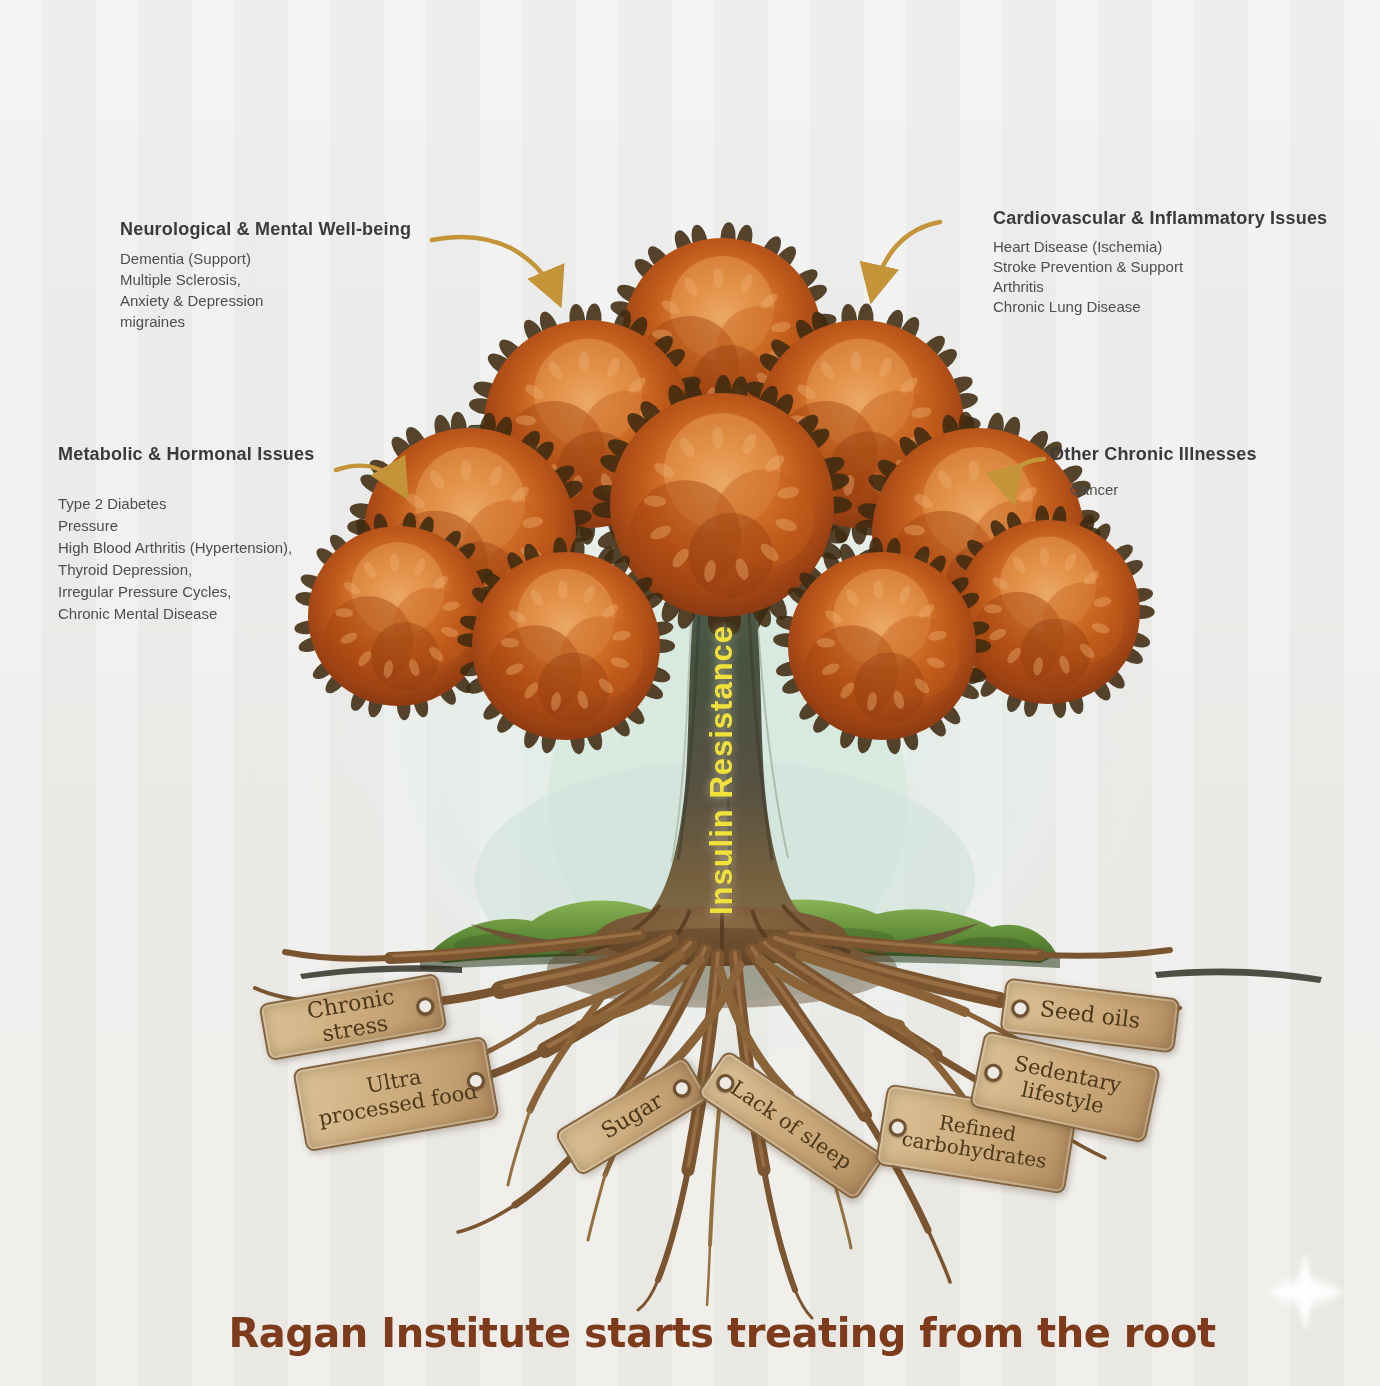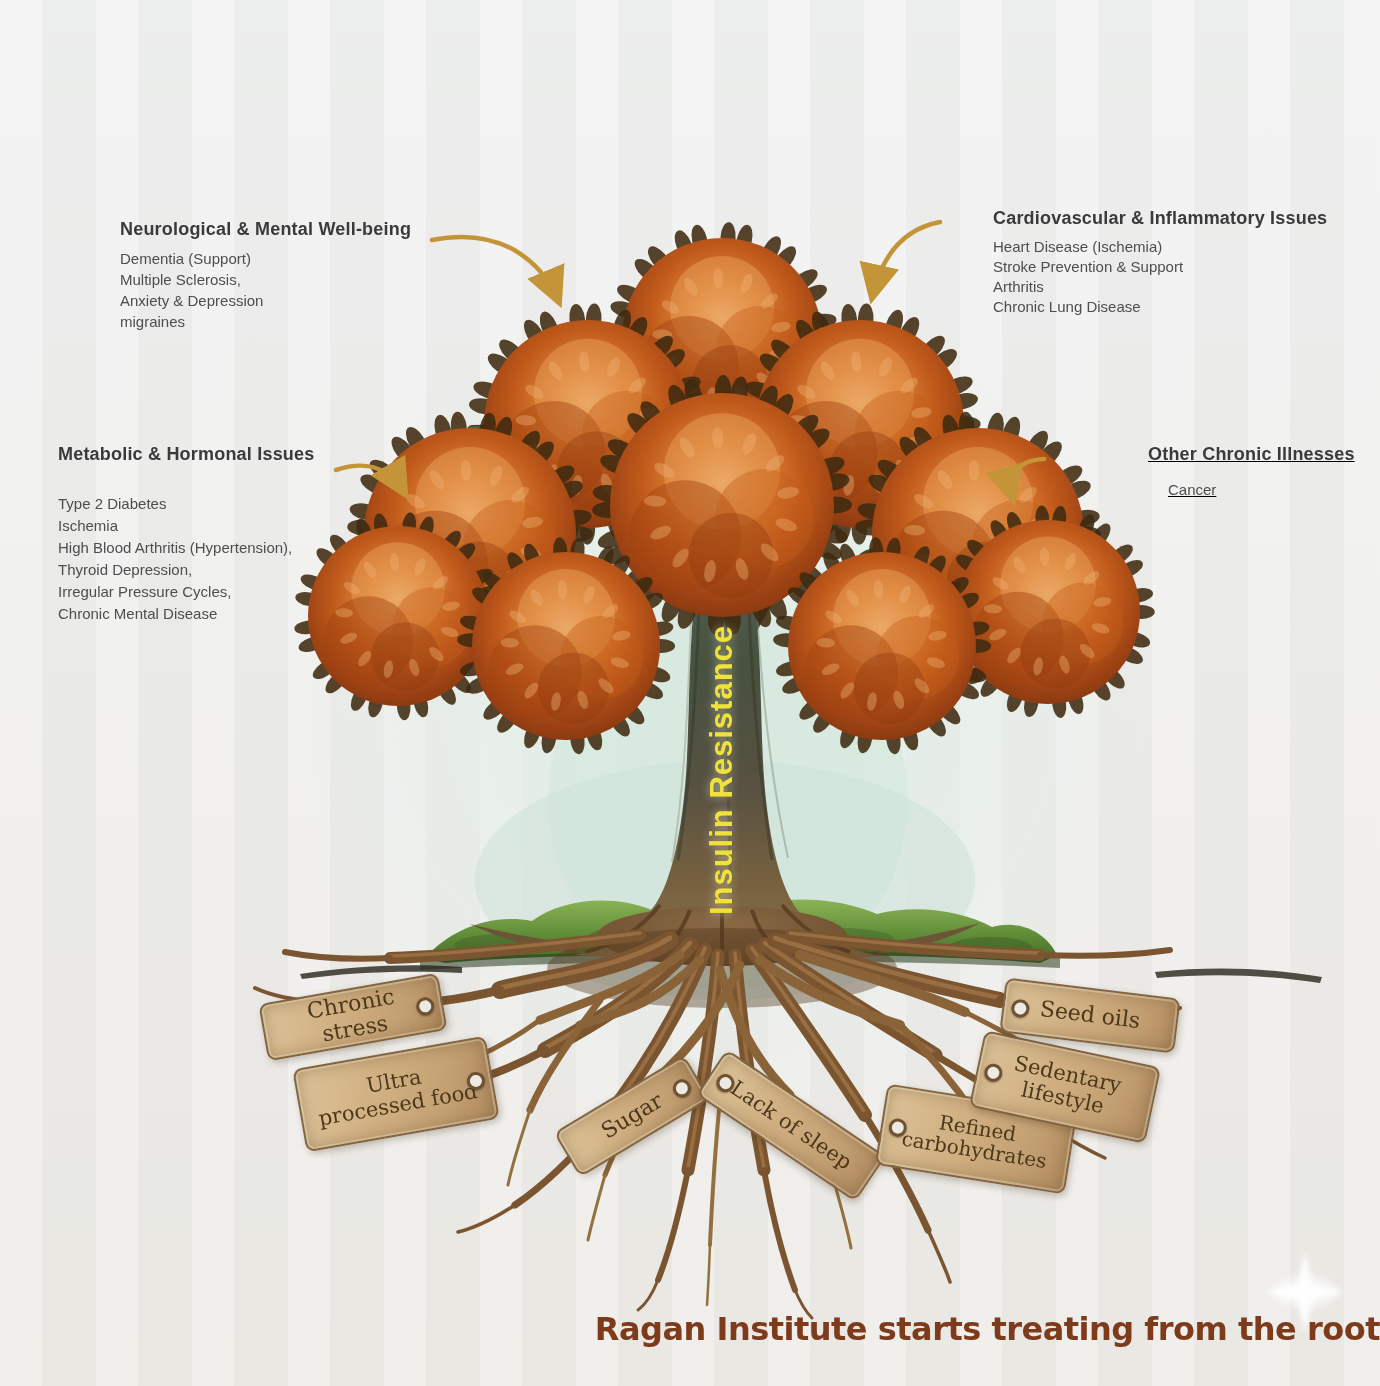--- a/index.html
+++ b/index.html
@@ -17,21 +17,21 @@
   .ann{position:absolute;z-index:5;}
   .ann-title{font-weight:bold;font-size:18px;color:var(--heading_gray,#3a3a3a);letter-spacing:.2px;}
   .ann-items{margin-top:8px;}
   .ann-item{font-size:15px;color:#4e4e4e;line-height:21px;}
   #ann-neuro{left:120px;top:219px;}
   #ann-cardio{left:993px;top:208px;}
   #ann-cardio .ann-item{line-height:20px;}
   #ann-metabolic{left:58px;top:444px;}
   #ann-metabolic .ann-items{margin-top:28px;}
   #ann-metabolic .ann-item{line-height:22px;}
-  #ann-other{left:1148px;top:444px;text-decoration:underline;}
+  #ann-other{left:1050px;top:444px;}
   #ann-other .ann-items{margin-top:14px;margin-left:20px;}
 
   
   #trunk-label{
     position:absolute;left:542px;top:747px;width:360px;height:46px;z-index:4;
     transform:rotate(-90deg);
     display:flex;align-items:center;justify-content:center;
     font-weight:bold;font-size:31px;letter-spacing:1px;
     color:var(--trunk_label_yellow,#f0e23a);
     text-shadow:0 0 10px rgba(255,255,240,.55), 0 1px 2px rgba(70,70,0,.45);
@@ -60,22 +60,22 @@
   #tag-sleep .hole{left:7px;top:18px;}
   #tag-refined{left:880px;top:1098px;width:192px;height:82px;transform:rotate(9deg);font-size:20px;}
   #tag-refined .hole{left:6px;top:31px;}
   #tag-sedentary{left:975px;top:1048px;width:180px;height:78px;transform:rotate(12deg);font-size:21px;}
   #tag-sedentary .hole{left:6px;top:29px;}
   #tag-seedoils{left:1002px;top:988px;width:176px;height:55px;transform:rotate(7deg);font-size:22px;}
   #tag-seedoils .hole{left:7px;top:18px;}
 
   
   #footer-title{
-    position:absolute;left:64px;right:0;top:1310px;z-index:5;text-align:right;
-    font-family:"DejaVu Sans", sans-serif;font-weight:bold;font-size:32px;letter-spacing:-.5px;
+    position:absolute;left:64px;right:0;top:1310px;z-index:5;text-align:center;
+    font-family:"DejaVu Sans", sans-serif;font-weight:bold;font-size:40px;letter-spacing:-.5px;
     color:var(--footer_brown,#7d3b1c);
   }
 </style>
 </head>
 <body>
 
 <div class="stage">
 
   <svg id="scene" viewBox="0 0 1380 1386">
     <defs>
@@ -753,21 +753,21 @@
       <div class="ann-item">Stroke Prevention &amp; Support</div>
       <div class="ann-item">Arthritis</div>
       <div class="ann-item">Chronic Lung Disease</div>
     </div>
   </div>
 
   <div class="ann" id="ann-metabolic">
     <div class="ann-title">Metabolic &amp; Hormonal Issues</div>
     <div class="ann-items">
       <div class="ann-item">Type 2 Diabetes</div>
-      <div class="ann-item">Ischemia</div>
+      <div class="ann-item">Pressure</div>
       <div class="ann-item">High Blood Arthritis (Hypertension),</div>
       <div class="ann-item">Thyroid Depression,</div>
       <div class="ann-item">Irregular Pressure Cycles,</div>
       <div class="ann-item">Chronic Mental Disease</div>
     </div>
   </div>
 
   <div class="ann" id="ann-other">
     <div class="ann-title">Other Chronic Illnesses</div>
     <div class="ann-items">

